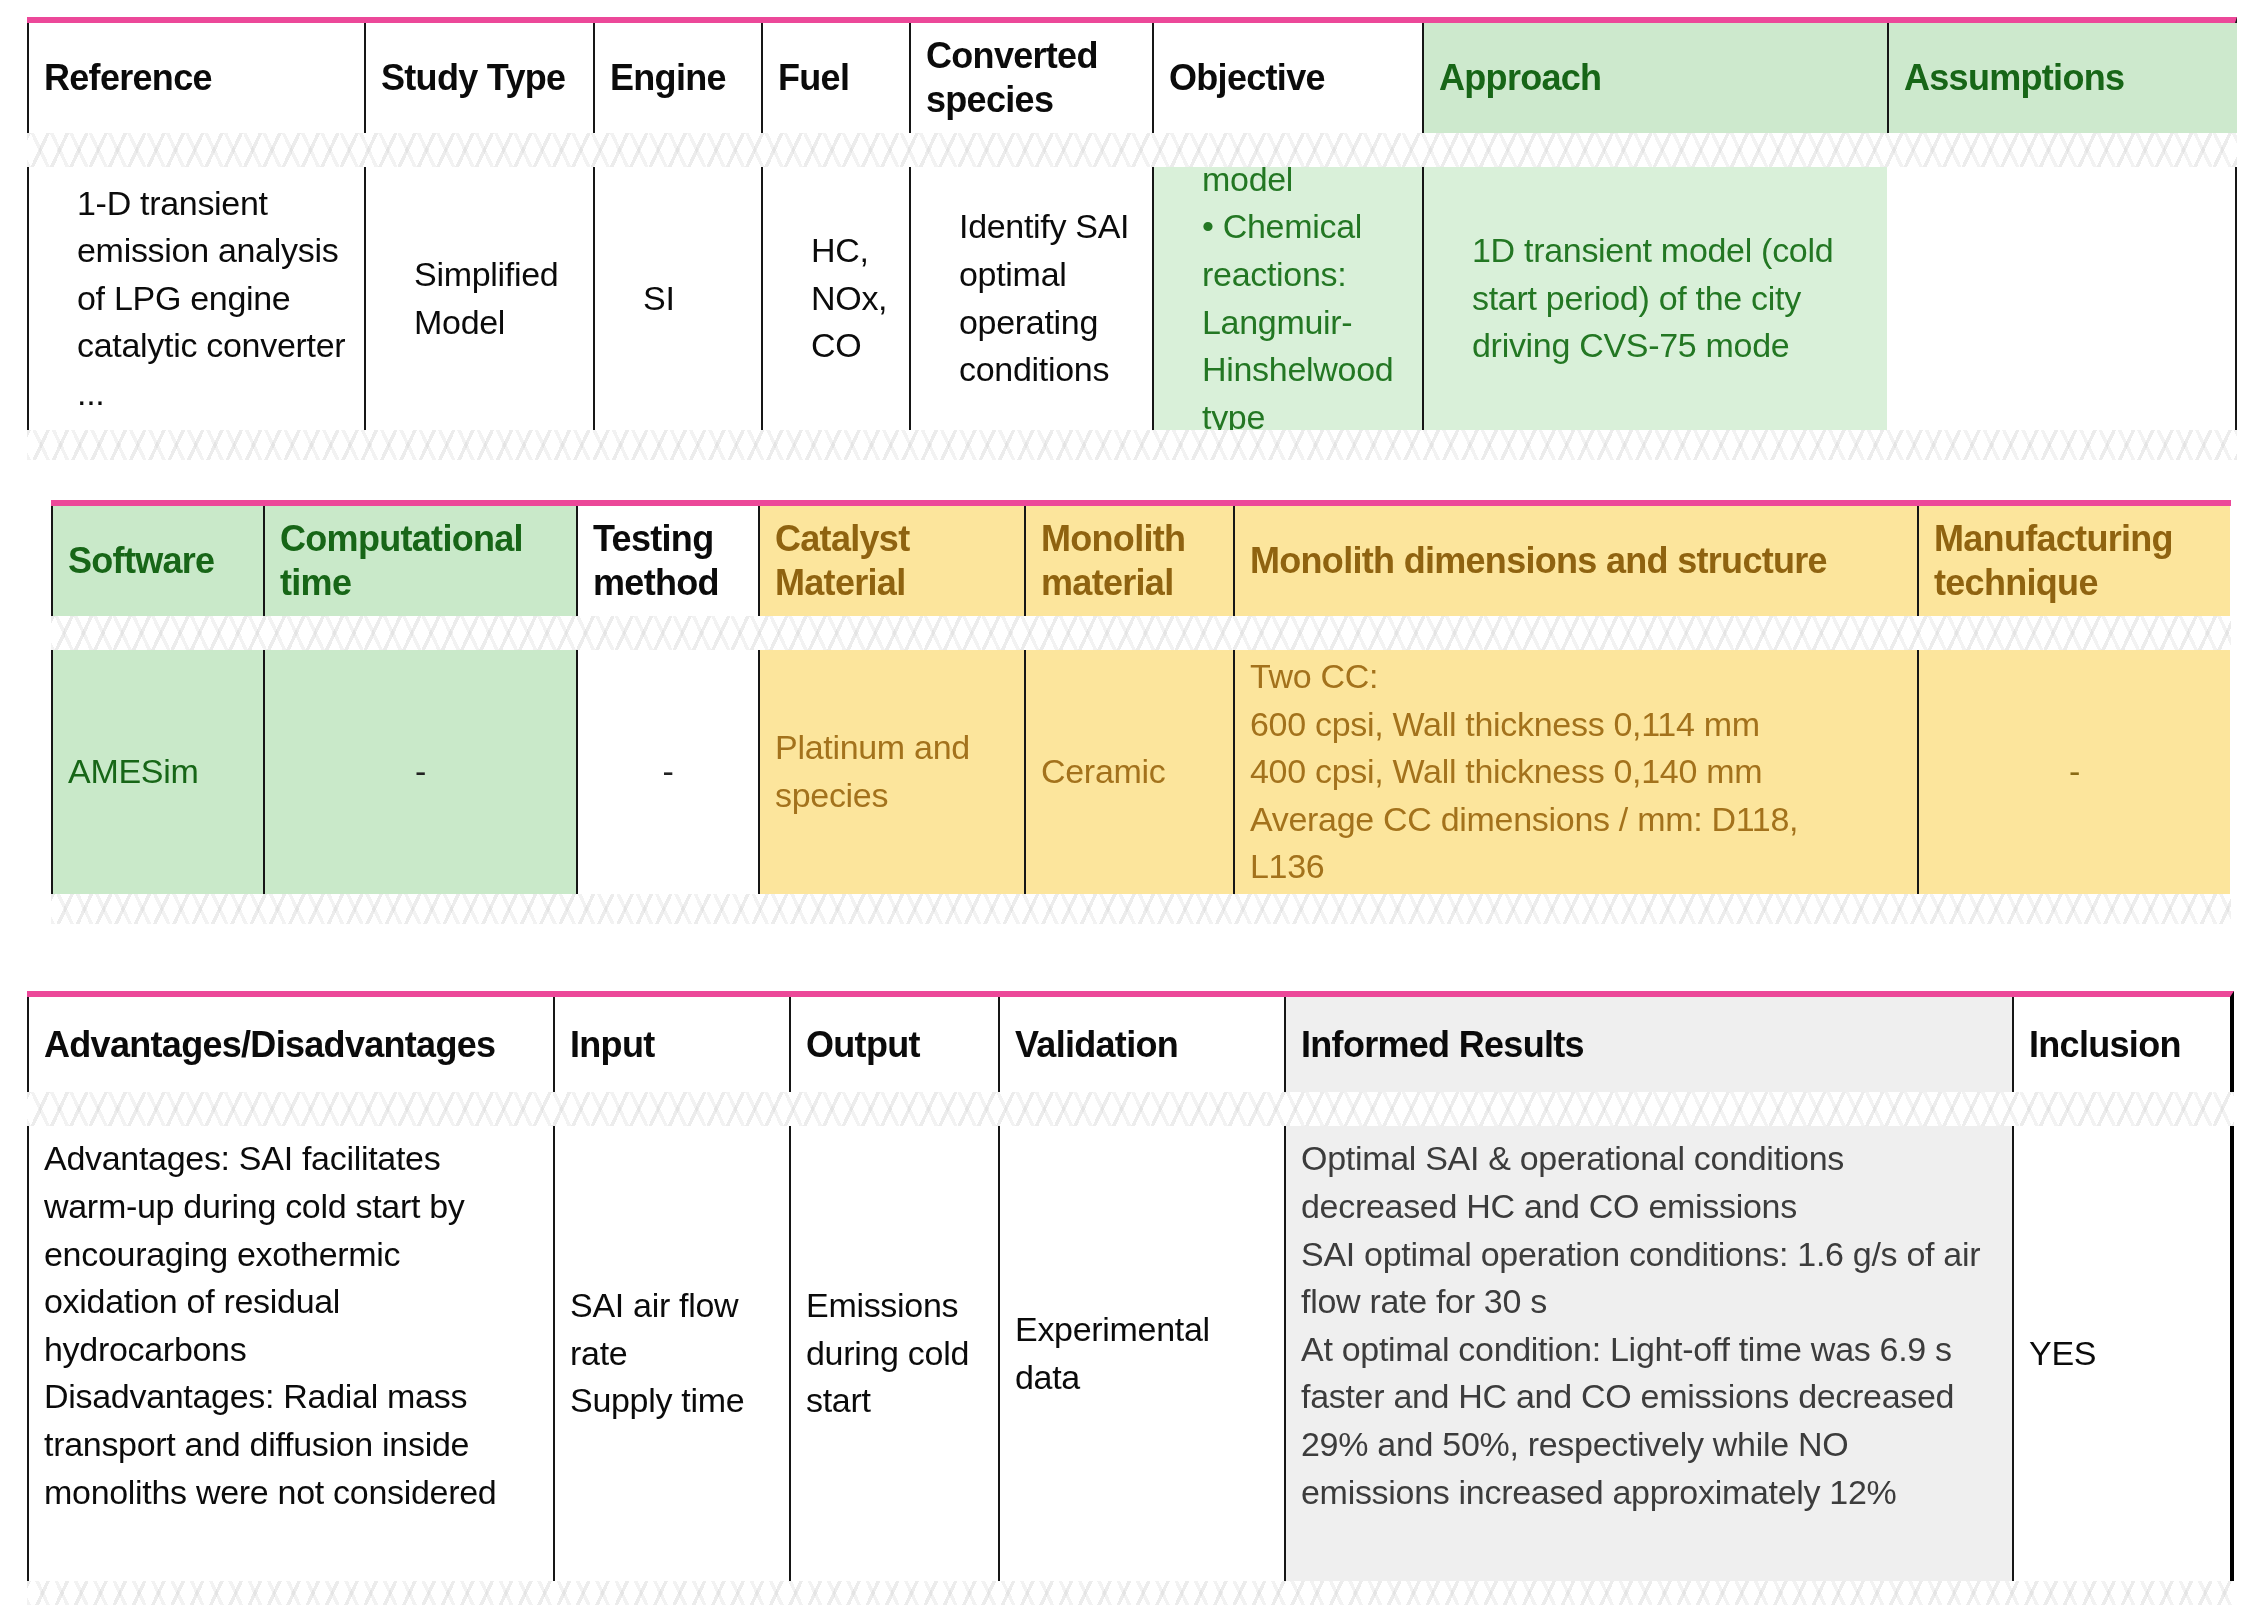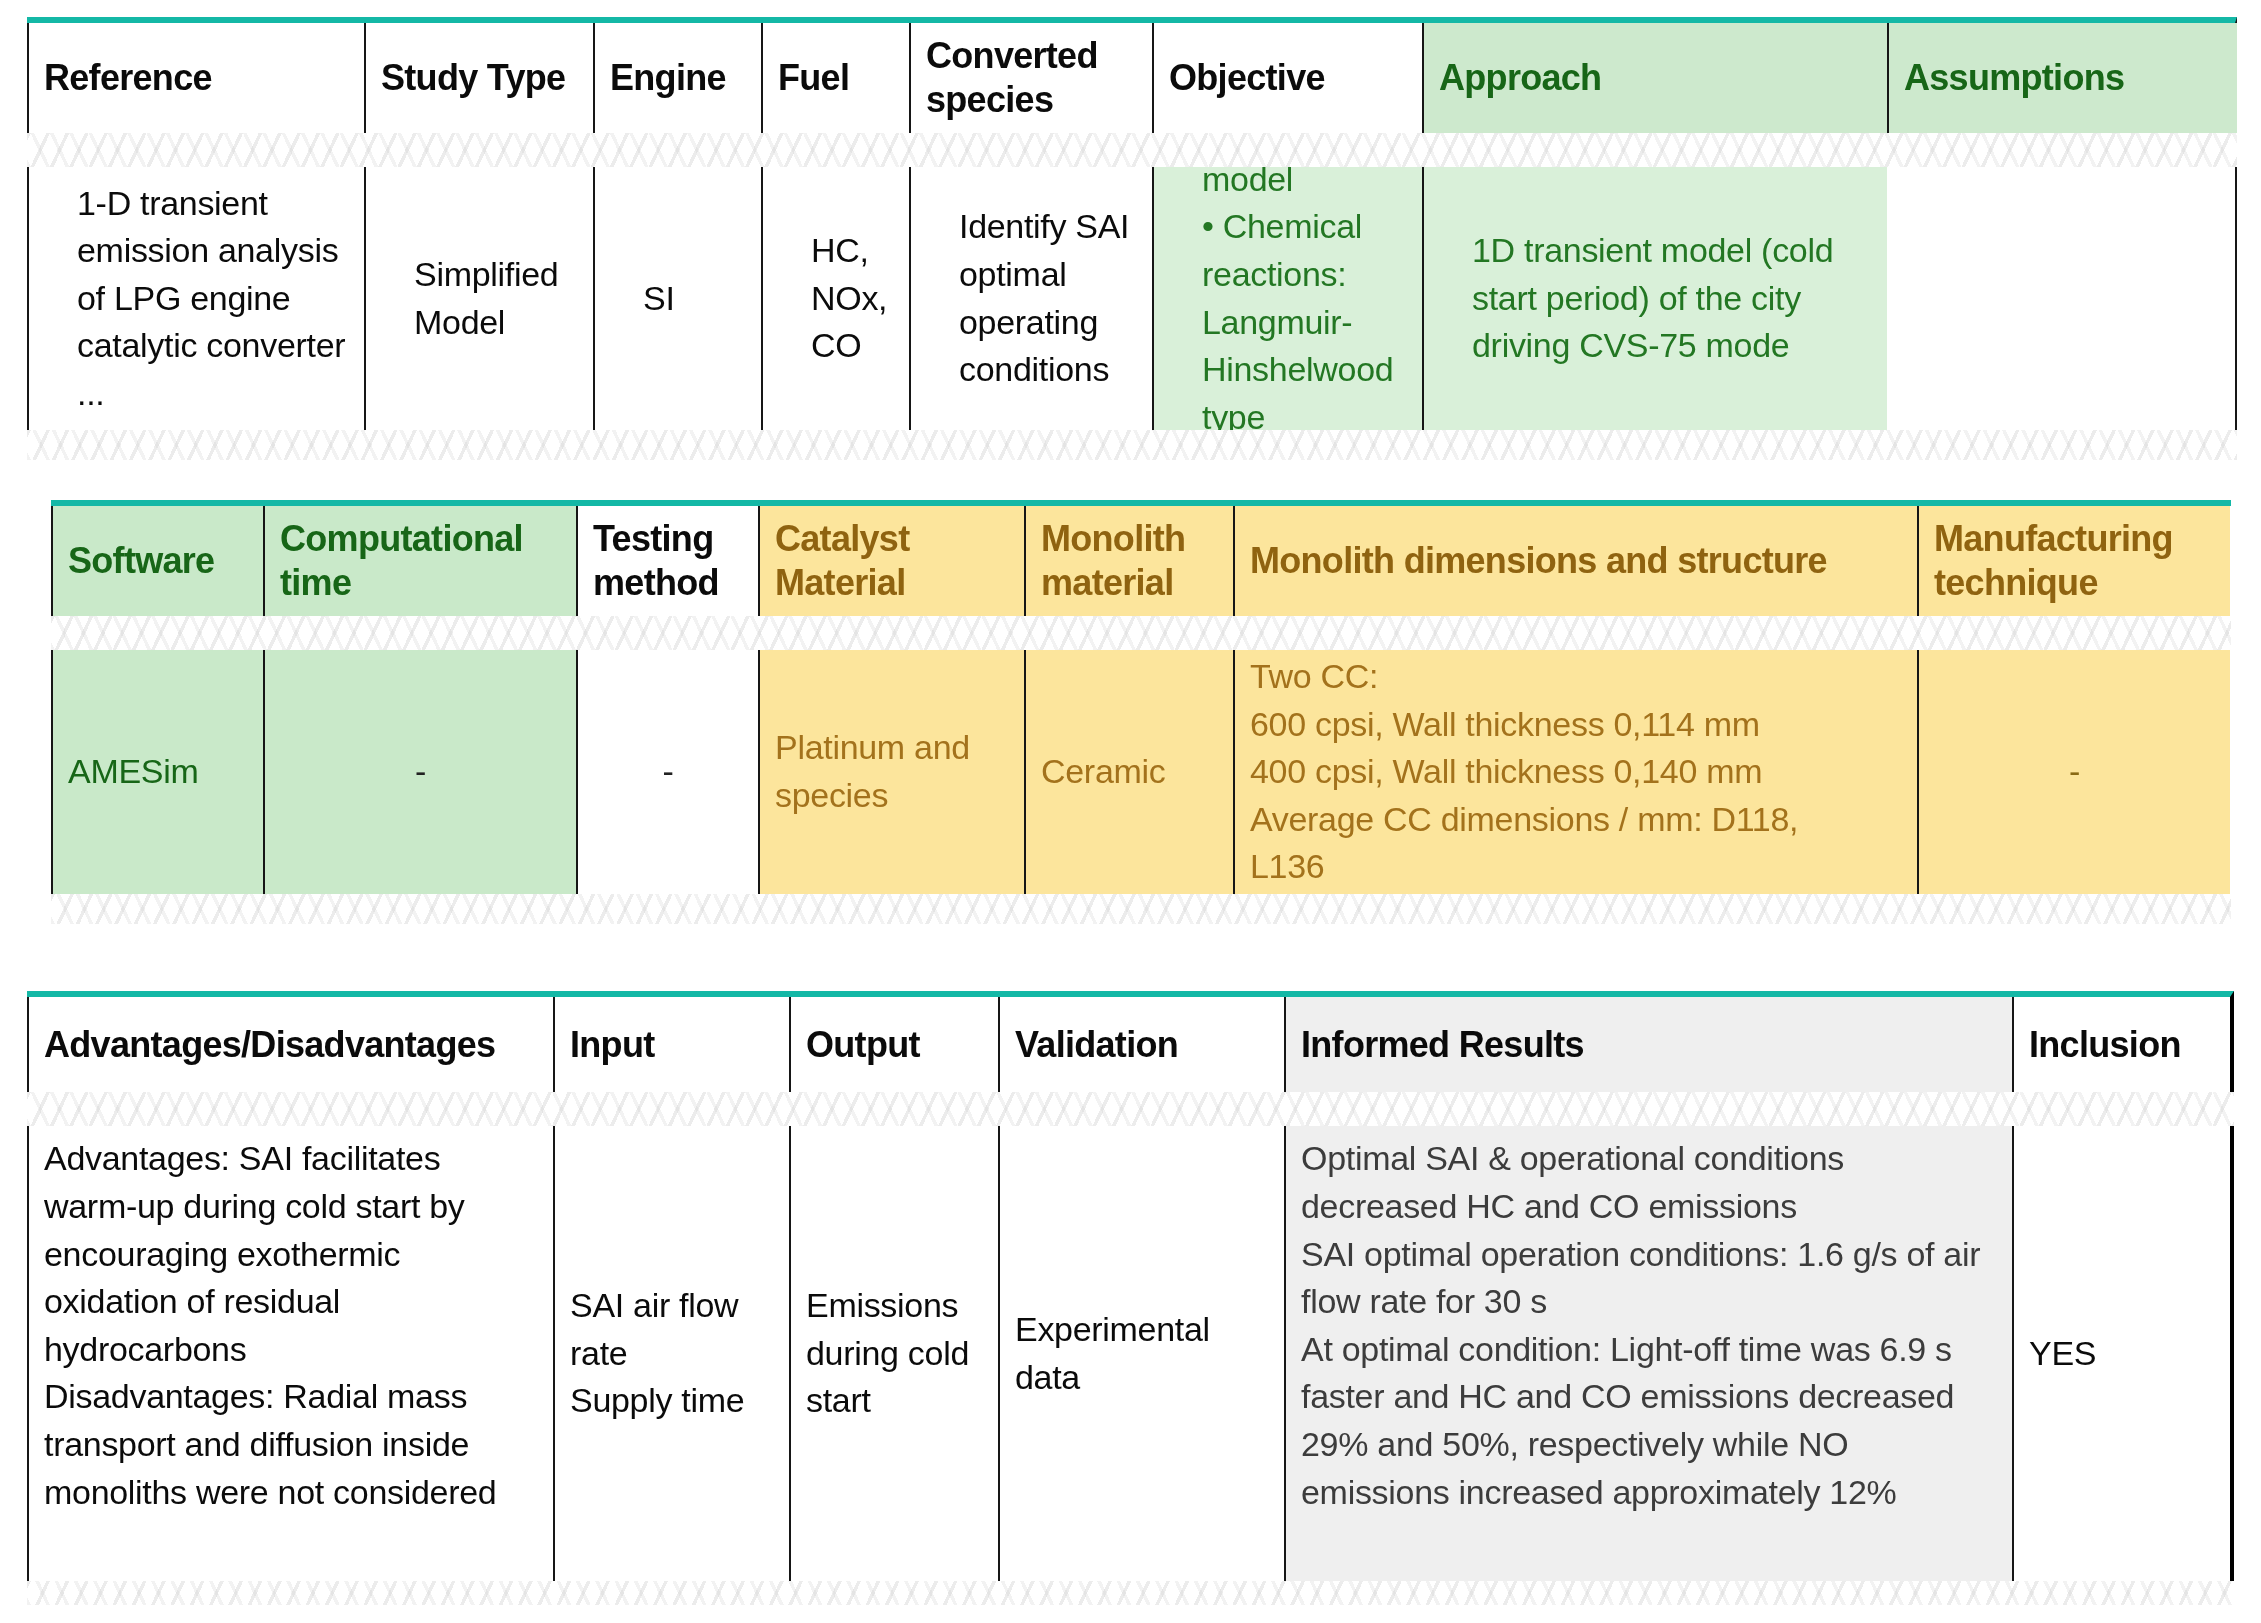--- a/index.html
+++ b/index.html
@@ -19,21 +19,21 @@
   body{width:2261px;height:1623px;overflow:hidden;
        font-family:"Liberation Sans","DejaVu Sans",sans-serif;color:#0b0b0b;}
   .page{position:relative;width:2261px;height:1623px;background:#ffffff;}
 
   
   .tbl{position:relative;}
   .row{display:grid;}
   .cell{border-left:2.7px solid var(--line);display:flex;flex-direction:column;
         justify-content:center;padding:5.4px 15px;box-sizing:border-box;
         font-size:34px;line-height:1.40;letter-spacing:-0.3px;overflow:hidden;}
-  .hdr{border-top:6px solid #14b8a6;}
+  .hdr{border-top:6px solid #ec4899;}
   .hdr .cell{font-weight:700;font-size:36px;line-height:1.22;letter-spacing:-0.7px;}
   .torn{height:34px;background:
         repeating-linear-gradient(115deg, rgba(205,205,205,.38) 0 3.4px, rgba(255,255,255,0) 3.4px 17.5px),
         repeating-linear-gradient(65deg, rgba(213,213,213,.30) 0 3.4px, rgba(255,255,255,0) 3.4px 17.5px),
         #ffffff;}
   .torn.short{height:30px;}
   .torn.end{height:23.6px;}
 
   .c-green-h{background:var(--green-hdr-bg);color:var(--green-hdr-text);}
   .c-green-b{background:var(--green-body-bg);color:var(--green-body-text);}

